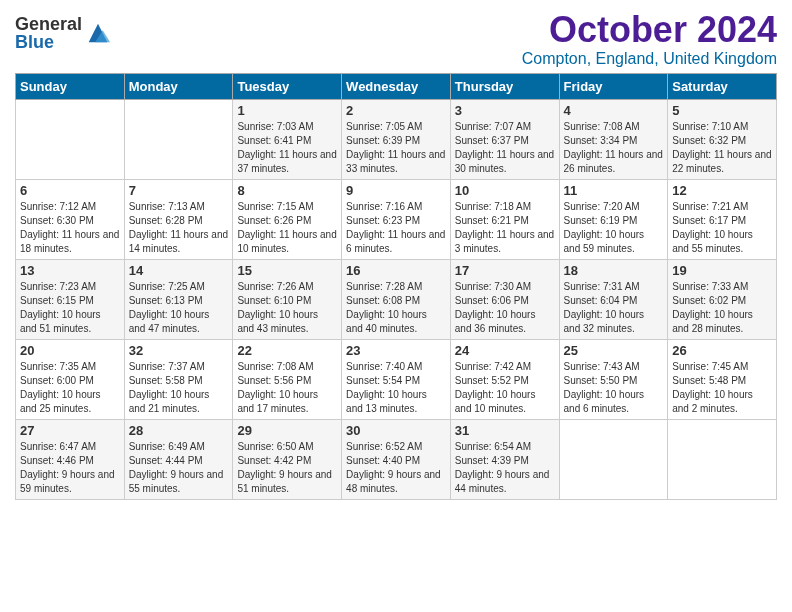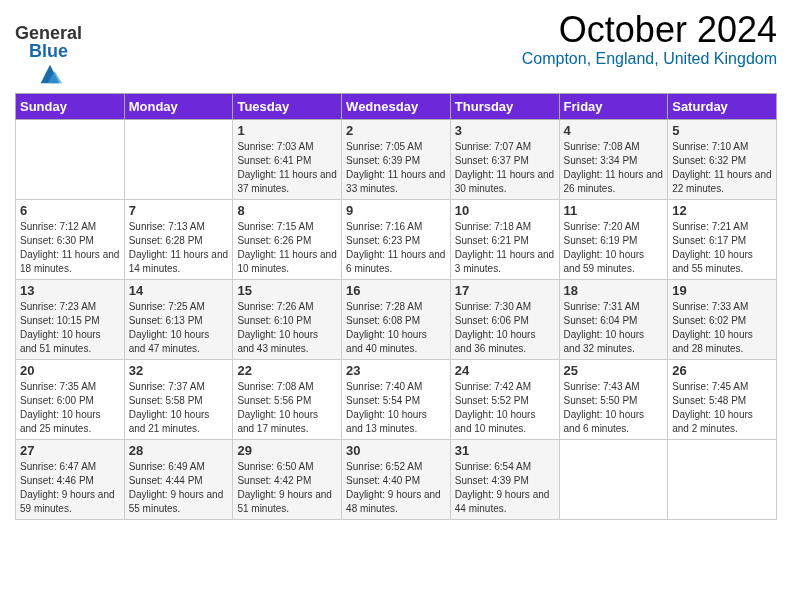--- a/index.html
+++ b/index.html
@@ -12,53 +12,52 @@
     }
     .header {
       display: flex;
       justify-content: space-between;
       align-items: flex-start;
       margin-bottom: 5px;
     }
     .logo {
       display: flex;
       align-items: center;
-      margin-top: 14px;
-      flex-direction: column;
+      margin-top: 5px;
     }
     .logo-text {
       display: flex;
       flex-direction: column;
       line-height: 1;
     }
     .logo-icon {
       width: 28px;
       height: 28px;
       margin-left: 2px;
     }
     .title-block {
       text-align: right;
     }
     .month-title {
       font-size: 36px;
-      font-weight: normal;
-      color: #000000;
+      font-weight: bold;
+      color: #4c1d95;
       line-height: 1.1;
     }
     .location {
       font-size: 16px;
       color: #0369a1;
     }
     table {
       width: 100%;
       border-collapse: collapse;
       table-layout: fixed;
     }
     thead tr th {
-      background-color: #6d28d9;
+      background-color: #0369a1;
       color: #fff;
       font-size: 13px;
       font-weight: bold;
       padding: 5px 4px;
       text-align: left;
       border: 1px solid #aaa;
     }
     tbody tr td {
       vertical-align: top;
       border: 1px solid #ccc;
@@ -87,21 +86,21 @@
       background: #fff !important;
     }
   </style>
 </head>
 <body>
 
 <div class="header">
   <div class="logo">
     <div class="logo-text">
       <span style="font-size:18px;font-weight:bold;color:#333;">General</span>
-      <span style="font-size:18px;font-weight:bold;color:#1a6aab;text-align:center;">Blue</span>
+      <span style="font-size:18px;font-weight:bold;color:#1a6aab;">Blue</span>
     </div>
     <svg class="logo-icon" viewBox="0 0 30 30" xmlns="http://www.w3.org/2000/svg">
       <polygon points="5,25 15,5 25,25" fill="#1a6aab"></polygon>
       <polygon points="12,25 20,12 28,25" fill="#3a9ad9" opacity="0.7"></polygon>
     </svg>
   </div>
   <div class="title-block">
     <div class="month-title">October 2024</div>
     <div class="location">Compton, England, United Kingdom</div>
   </div>
@@ -170,21 +169,21 @@
           <div class="cell-content"><span>Sunrise: 7:20 AM</span><br><span>Sunset: 6:19 PM</span><br><span>Daylight: 10 hours and 59 minutes.</span></div>
         </td>
         <td>
           <span class="day-num">12</span>
           <div class="cell-content"><span>Sunrise: 7:21 AM</span><br><span>Sunset: 6:17 PM</span><br><span>Daylight: 10 hours and 55 minutes.</span></div>
         </td>
       </tr>
       <tr>
         <td>
           <span class="day-num">13</span>
-          <div class="cell-content"><span>Sunrise: 7:23 AM</span><br><span>Sunset: 10:15 PM</span><br><span>Daylight: 10 hours and 51 minutes.</span></div>
+          <div class="cell-content"><span>Sunrise: 7:23 AM</span><br><span>Sunset: 6:15 PM</span><br><span>Daylight: 10 hours and 51 minutes.</span></div>
         </td>
         <td>
           <span class="day-num">14</span>
           <div class="cell-content"><span>Sunrise: 7:25 AM</span><br><span>Sunset: 6:13 PM</span><br><span>Daylight: 10 hours and 47 minutes.</span></div>
         </td>
         <td>
           <span class="day-num">15</span>
           <div class="cell-content"><span>Sunrise: 7:26 AM</span><br><span>Sunset: 6:10 PM</span><br><span>Daylight: 10 hours and 43 minutes.</span></div>
         </td>
         <td>

